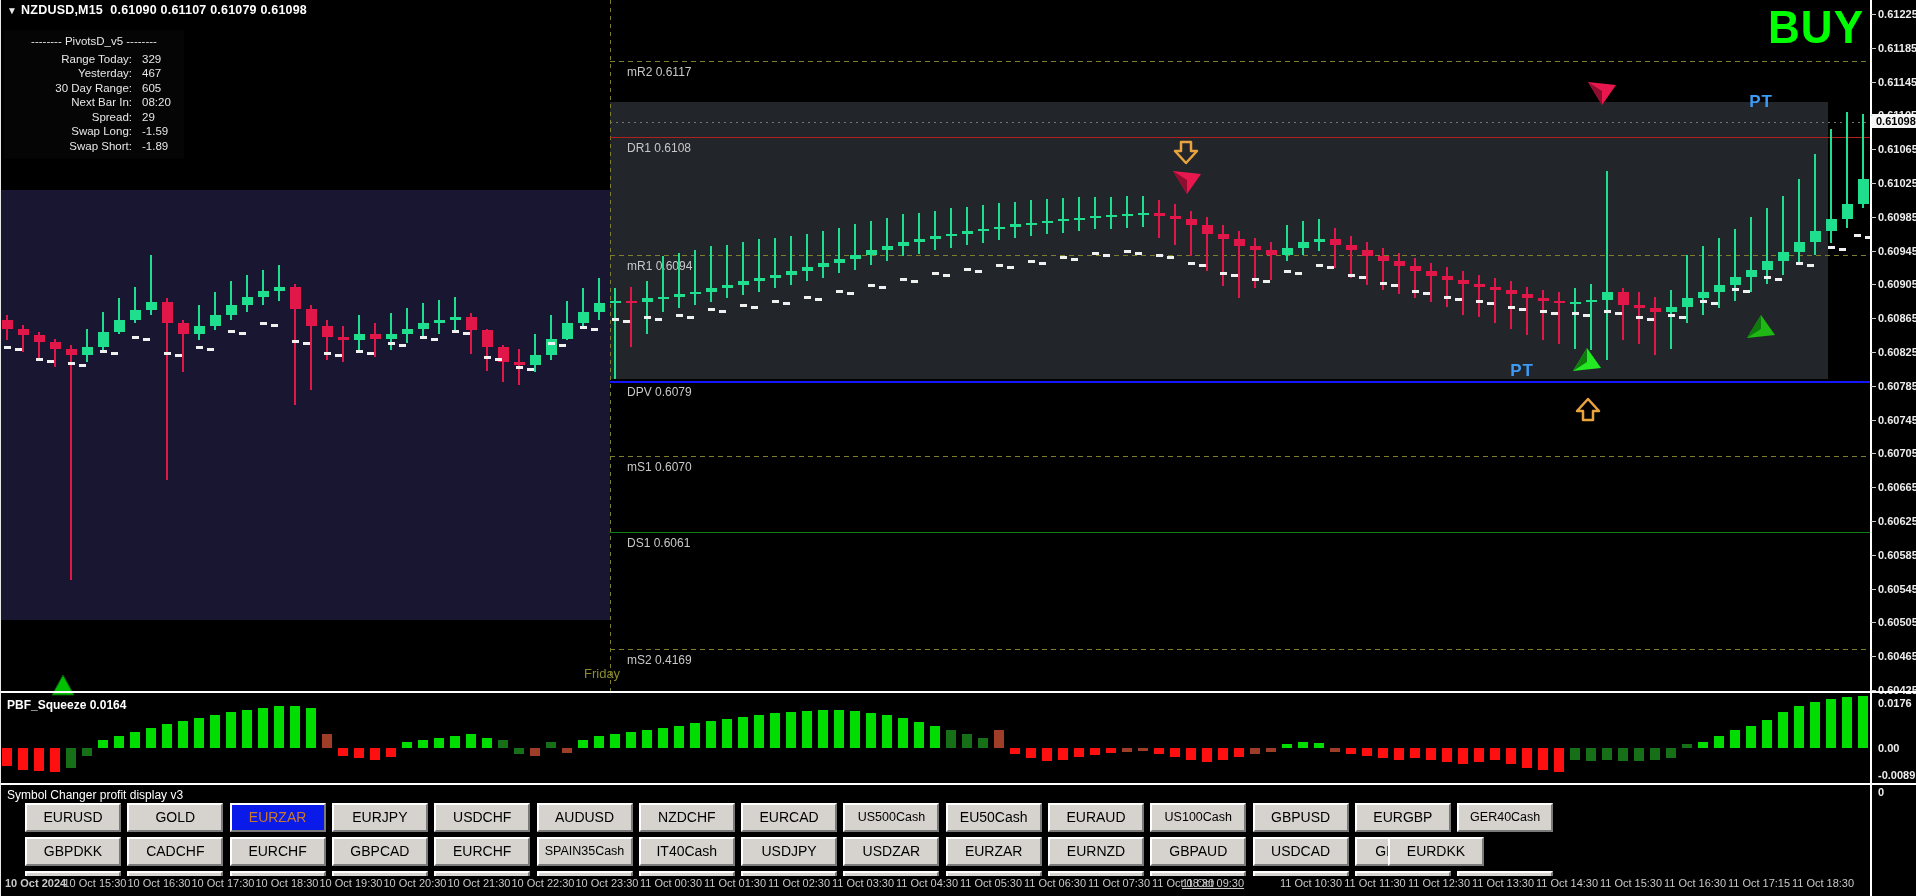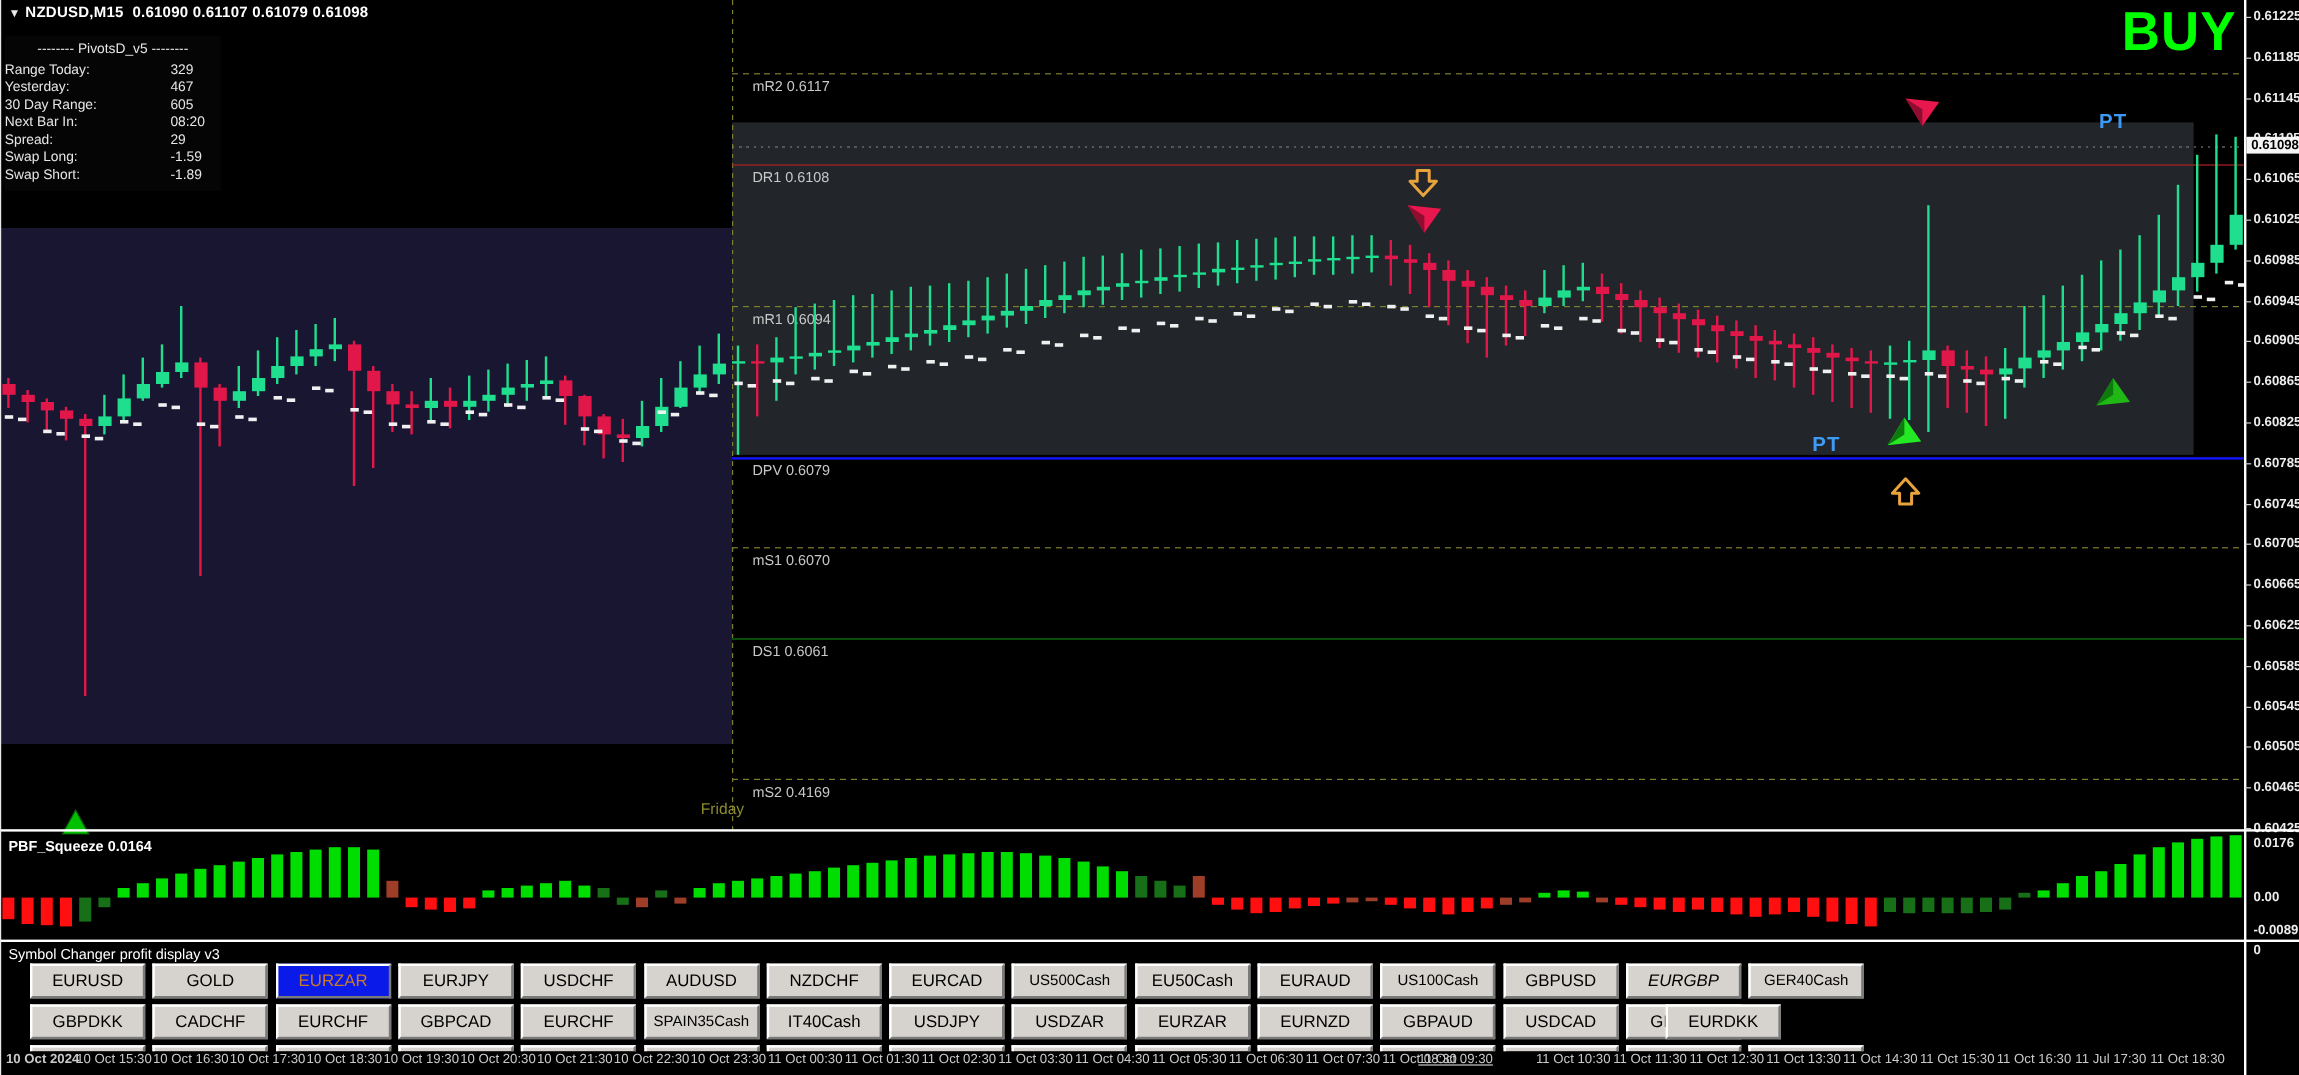--- a/index.html
+++ b/index.html
@@ -12,21 +12,21 @@
   .pivot-line.dashed { background:repeating-linear-gradient(90deg,#7E7E2F 0 5px,transparent 5px 9px); }
   .pivot-label { position:absolute; color:#C8C8C8; font-size:12px; white-space:nowrap; }
   .candle-wick { position:absolute; width:2px; }
   .candle-body { position:absolute; }
   .fractal-dash { position:absolute; width:7px; height:3px; background:#F0F0F0; }
   .vsep { position:absolute; width:1px; background:repeating-linear-gradient(180deg,#7E7E2F 0 4px,transparent 4px 8px); }
   #title-bar { position:absolute; left:7px; top:3px; color:#FFF; font-size:12.5px; font-weight:bold; letter-spacing:.2px; }
   #title-bar .tri { color:#E8E8E8; font-size:10px; margin-right:4px; }
   #info-panel { position:absolute; left:4px; top:30px; width:180px; color:#E6E6E6; font-size:11.5px; line-height:14.5px; background:#050505; padding:4px 0 6px 0; }
   .info-row { display:flex; }
-  .info-row .lbl { width:128px; text-align:left; }
+  .info-row .lbl { width:128px; text-align:right; }
   .info-row .val { margin-left:10px; }
   #info-title { text-align:center; margin-bottom:3px; }
   #buy-signal { position:absolute; right:52px; top:2px; font-size:44px; font-weight:900; color:#00FF00; letter-spacing:1px; transform:scaleY(1.04); }
   #price-axis { position:absolute; left:1870px; top:0; width:46px; height:896px; background:#000; border-left:2px solid #FFF; }
   .price-tick { position:absolute; left:6px; color:#EDEDED; font-size:11px; font-weight:bold; white-space:nowrap; }
   .price-tick:before { content:""; position:absolute; left:-7px; top:6px; width:5px; height:1px; background:#CCC; }
   #cur-price-box { position:absolute; left:1872px; background:#F5F5F5; color:#000; font-size:11px; font-weight:bold; padding:1px 3px 1px 4px; z-index:30; }
   .hsep { position:absolute; left:0; width:1916px; height:2px; background:#FFF; z-index:25; }
   #pbf-label { position:absolute; left:7px; top:698px; color:#FFF; font-size:12px; font-weight:bold; z-index:5; }
   .hist-bar { position:absolute; width:10px; }
@@ -641,21 +641,21 @@
     <div class="sym-btn" style="left: 331.9px; top: 803px;">EURJPY</div>
     <div class="sym-btn" style="left: 434.2px; top: 803px;">USDCHF</div>
     <div class="sym-btn" style="left: 536.5px; top: 803px;">AUDUSD</div>
     <div class="sym-btn" style="left: 638.8px; top: 803px;">NZDCHF</div>
     <div class="sym-btn" style="left: 741.1px; top: 803px;">EURCAD</div>
     <div class="sym-btn" style="left: 843.4px; top: 803px; font-size: 12.5px;">US500Cash</div>
     <div class="sym-btn" style="left: 945.7px; top: 803px;">EU50Cash</div>
     <div class="sym-btn" style="left: 1048px; top: 803px;">EURAUD</div>
     <div class="sym-btn" style="left: 1150.3px; top: 803px; font-size: 12.5px;">US100Cash</div>
     <div class="sym-btn" style="left: 1252.6px; top: 803px;">GBPUSD</div>
-    <div class="sym-btn" style="left: 1354.9px; top: 803px; font-style: italic;">EURGBP</div>
+    <div class="sym-btn" style="left: 1354.9px; top: 803px;">EURGBP</div>
     <div class="sym-btn" style="left: 1457.2px; top: 803px; font-size: 12.5px;">GER40Cash</div>
     <div class="sym-btn" style="left: 25px; top: 837px;">GBPDKK</div>
     <div class="sym-btn" style="left: 127.3px; top: 837px;">CADCHF</div>
     <div class="sym-btn" style="left: 229.6px; top: 837px;">EURCHF</div>
     <div class="sym-btn" style="left: 331.9px; top: 837px;">GBPCAD</div>
     <div class="sym-btn" style="left: 434.2px; top: 837px;">EURCHF</div>
     <div class="sym-btn" style="left: 536.5px; top: 837px; font-size: 12.5px;">SPAIN35Cash</div>
     <div class="sym-btn" style="left: 638.8px; top: 837px;">IT40Cash</div>
     <div class="sym-btn" style="left: 741.1px; top: 837px;">USDJPY</div>
     <div class="sym-btn" style="left: 843.4px; top: 837px;">USDZAR</div>
@@ -700,15 +700,15 @@
     <div class="time-label" style="left: 1119px;">11 Oct 07:30</div>
     <div class="time-label" style="left: 1183px;">11 Oct 08:30</div>
     <div class="time-label" style="left: 1213px; text-decoration: underline;">11 Oct 09:30</div>
     <div class="time-label" style="left: 1311px;">11 Oct 10:30</div>
     <div class="time-label" style="left: 1375px;">11 Oct 11:30</div>
     <div class="time-label" style="left: 1439px;">11 Oct 12:30</div>
     <div class="time-label" style="left: 1503px;">11 Oct 13:30</div>
     <div class="time-label" style="left: 1567px;">11 Oct 14:30</div>
     <div class="time-label" style="left: 1631px;">11 Oct 15:30</div>
     <div class="time-label" style="left: 1695px;">11 Oct 16:30</div>
-    <div class="time-label" style="left: 1759px;">11 Jul 17:30</div>
+    <div class="time-label" style="left: 1759px;">11 Oct 17:15</div>
     <div class="time-label" style="left: 1823px;">11 Oct 18:30</div>
   </div>
 
 </body></html>

